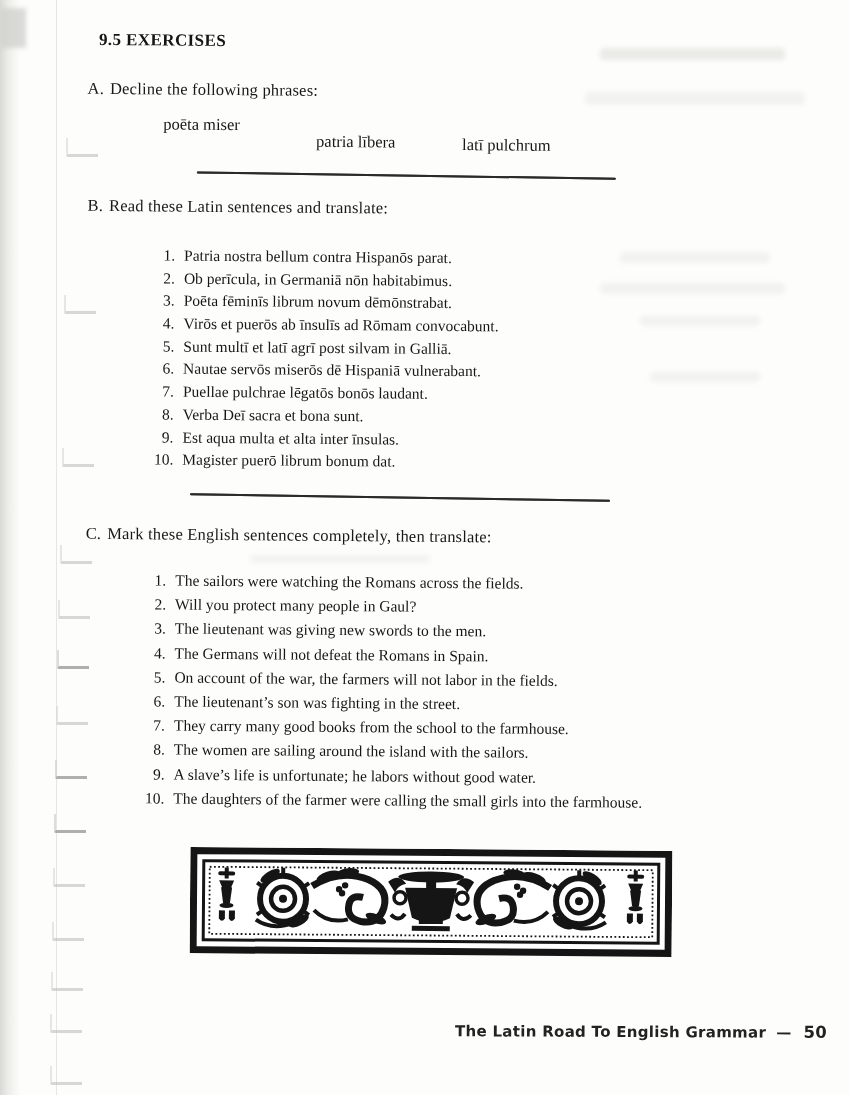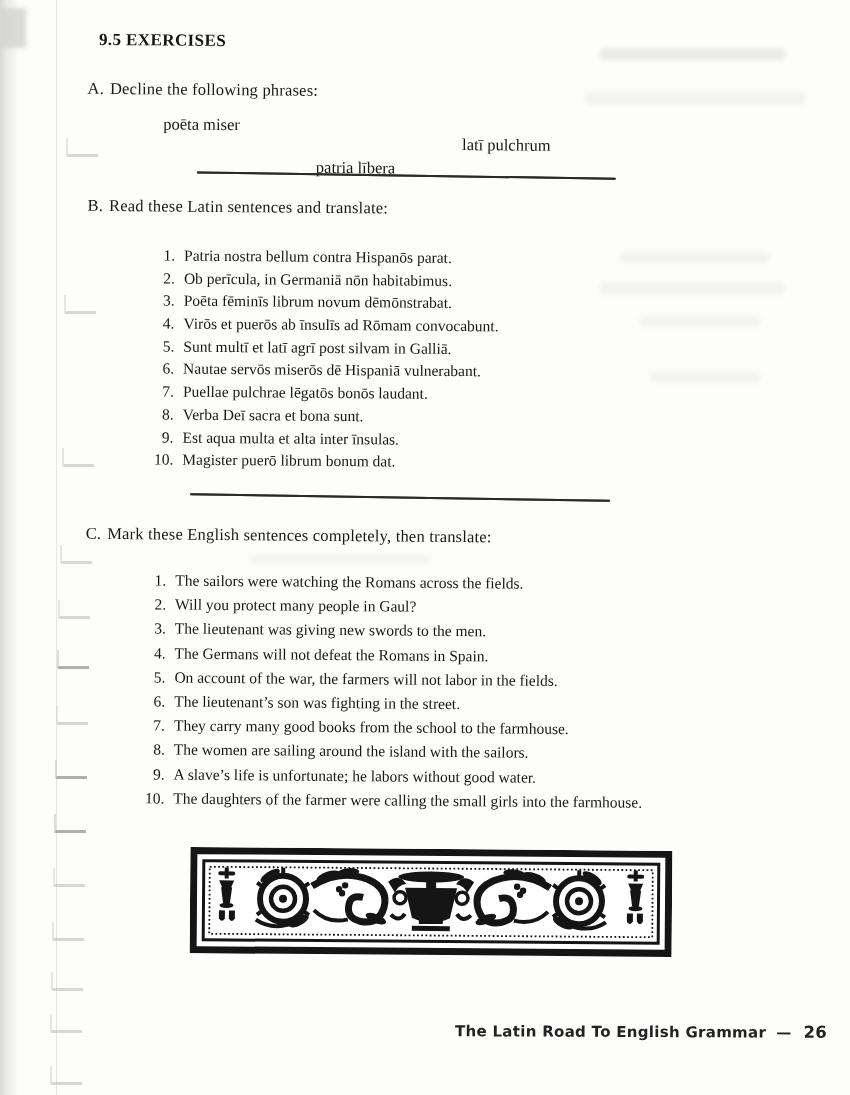--- a/index.html
+++ b/index.html
@@ -107,21 +107,21 @@
 
 <div class="scan">
 
   <div class="abs page-title" style="left:99px;top:30px;">9.5 EXERCISES</div>
 
   <div class="abs sec-heading" style="left:88px;top:79px;">
     <span class="sec-label">A.</span><span>Decline the following phrases:</span>
   </div>
 
   <div class="abs phrase" style="left:164px;top:114px;">poēta miser</div>
-  <div class="abs phrase" style="left:317px;top:130px;margin-top:26px;">patria lībera</div>
+  <div class="abs phrase" style="left:317px;top:130px;">patria lībera</div>
   <div class="abs phrase" style="left:463px;top:132px;">latī pulchrum</div>
 
   <div class="rule" style="left:198px;top:172px;width:419px;transform:rotate(0.35deg);"></div>
 
   <div class="abs sec-heading" style="left:89px;top:196px;">
     <span class="sec-label">B.</span><span>Read these Latin sentences and translate:</span>
   </div>
 
   <div class="num-list list-b" style="left:150px;top:246px;">
 
@@ -280,14 +280,14 @@
       <path d="M215 39 h52 l-7 30 q-19 9 -38 0 z" fill="#151515"></path>
       <circle cx="210" cy="49" r="6" fill="none" stroke="#151515" stroke-width="3.5"></circle>
       <circle cx="272" cy="49" r="6" fill="none" stroke="#151515" stroke-width="3.5"></circle>
       <rect x="229" y="70" width="24" height="5" fill="#151515"></rect>
       <rect x="222" y="77" width="38" height="5" fill="#151515"></rect>
     </g>
   </svg>
 </div>
 
 <div class="footer">
-  <span>The Latin Road To English Grammar</span><span class="dash">—</span><span class="pagenum">26</span>
+  <span>The Latin Road To English Grammar</span><span class="dash">—</span><span class="pagenum">50</span>
 </div>
 
 </body></html>

